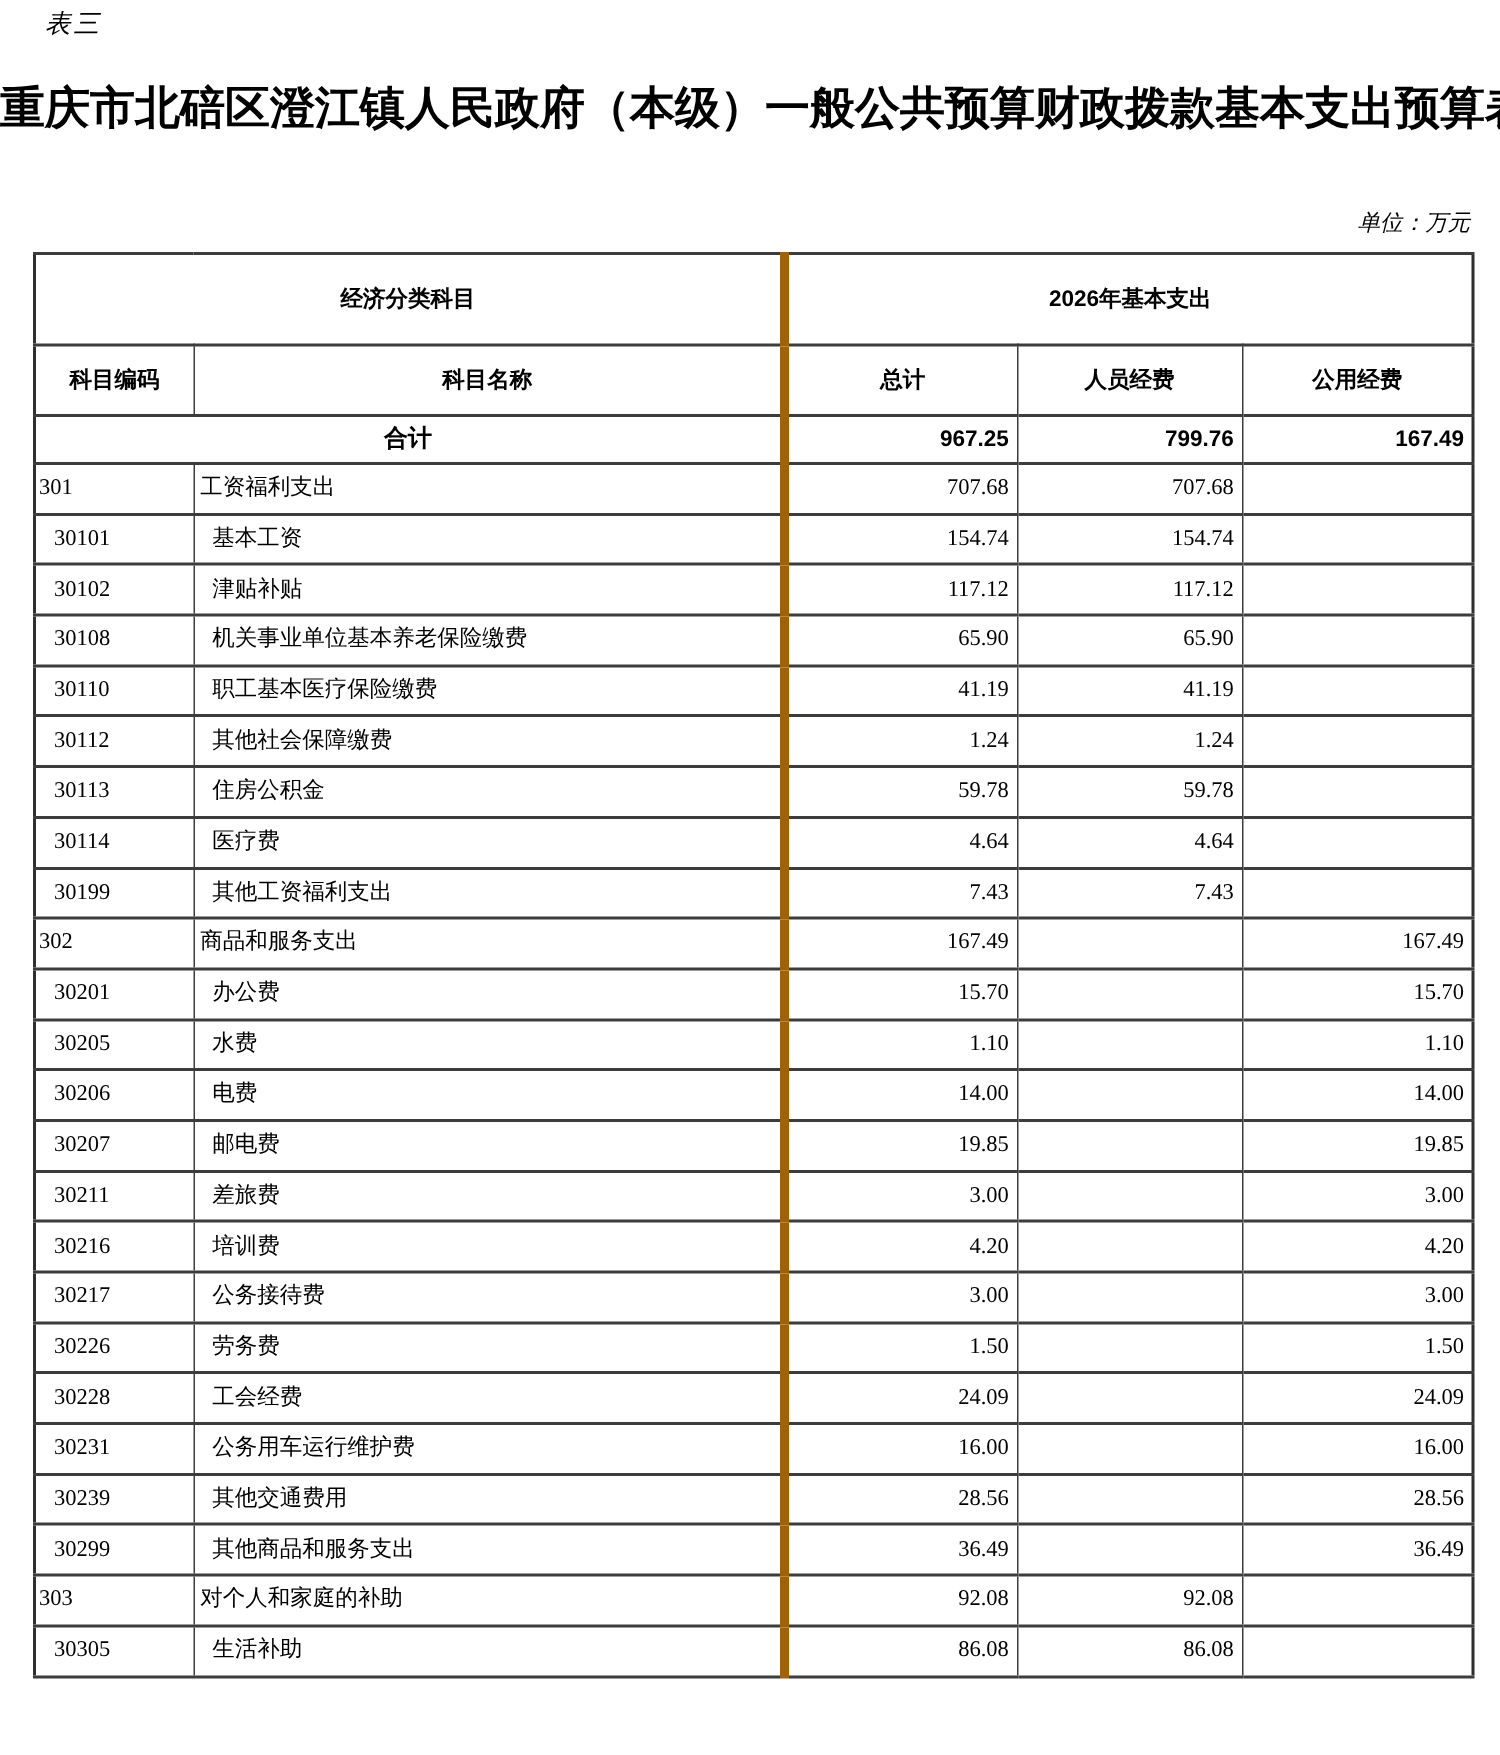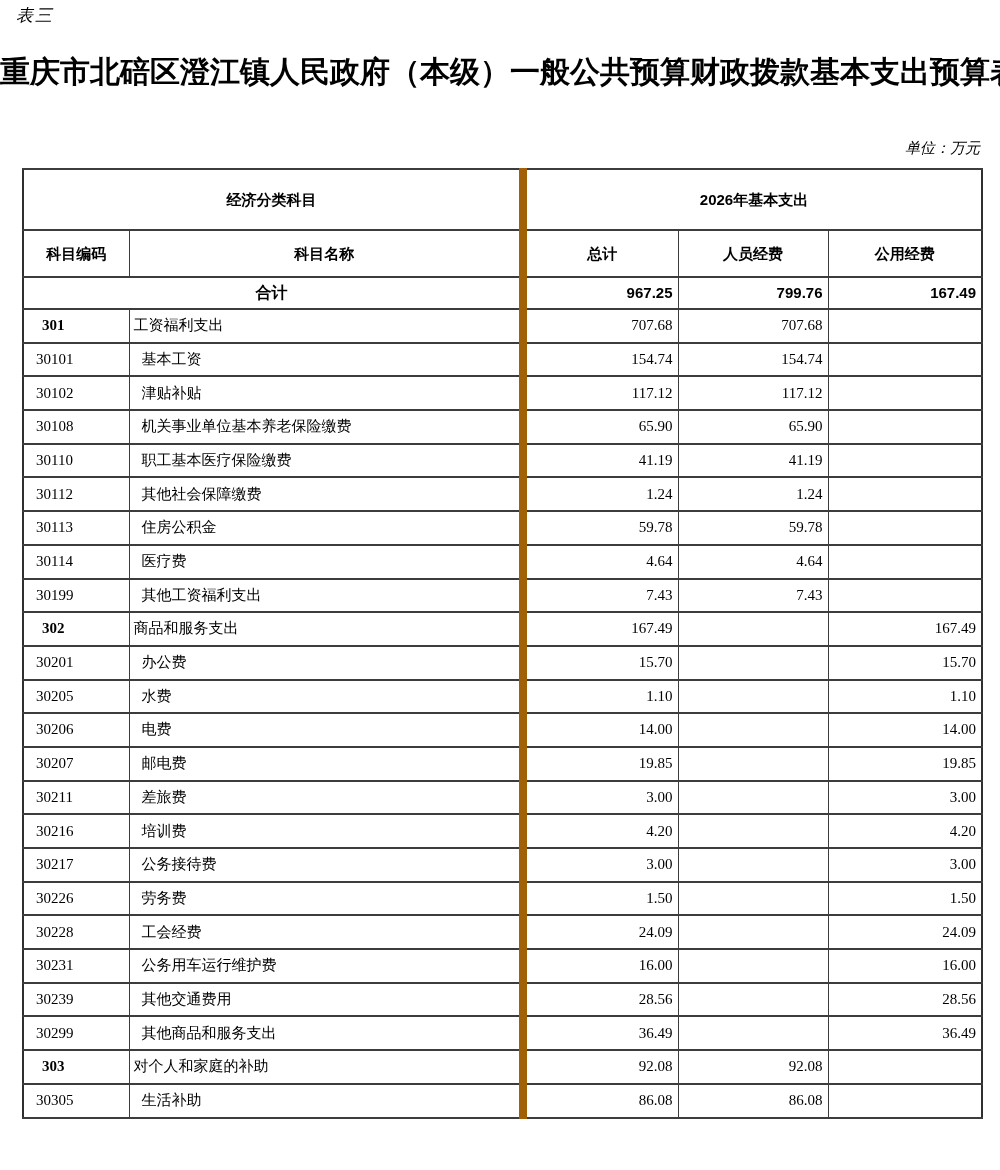--- a/index.html
+++ b/index.html
@@ -10,21 +10,21 @@
   }
   .page {
     position:relative;
     width:1000px;
     height:1170px;
     background:#ffffff;
     overflow:hidden;
   }
   .sheet-label {
     position:absolute;
-    top:4px; left:16px;
+    top:4px; left:30px;
     font-size:17px;
     font-style:italic;
     font-family:"Liberation Serif","DejaVu Serif",serif;
     letter-spacing:2px;
   }
   .page-title {
     position:absolute;
     top:52px; left:0; right:0;
     margin:0;
     text-align:center;
@@ -53,40 +53,40 @@
     border-left:1px solid #3c3c3c;
     border-right:1px solid #3c3c3c;
     border-top:2px solid #3c3c3c;
     border-bottom:2px solid #3c3c3c;
     overflow:hidden;
     white-space:nowrap;
     vertical-align:middle;
     font-size:15px;
     line-height:1.15;
   }
-  table.budget .thick-l { border-left:8px solid #a16207; }
+  table.budget .thick-l { border-left:6px solid #a16207; }
   thead th {
     font-family:"Liberation Sans","DejaVu Sans",sans-serif;
     font-weight:bold;
     font-size:18px;
     text-align:center;
   }
   tr.hdr-group th { height:57px; }
   tr.hdr-cols th  { height:43px; }
   tr.total-row td {
     height:28px;
     font-weight:bold;
     font-family:"Liberation Sans","DejaVu Sans",sans-serif;
   }
   tr.total-row .total-label { text-align:center; font-size:16px; }
   tbody.rows td { height:29.7px; }
   td.num { text-align:right; padding-right:5px; font-variant-numeric:tabular-nums; }
   td.code { text-align:left; padding-left:12px; }
   td.name { text-align:left; padding-left:12px; }
-  tr.cat td.code { padding-left:18px;font-weight:bold; }
+  tr.cat td.code { padding-left:2px; }
   tr.cat td.name { padding-left:4px; }
 </style>
 </head>
 <body>
 
 <div class="page">
 
   <div class="sheet-label">表三</div>
 
   <h1 class="page-title">重庆市北碚区澄江镇人民政府（本级）一般公共预算财政拨款基本支出预算表</h1>

